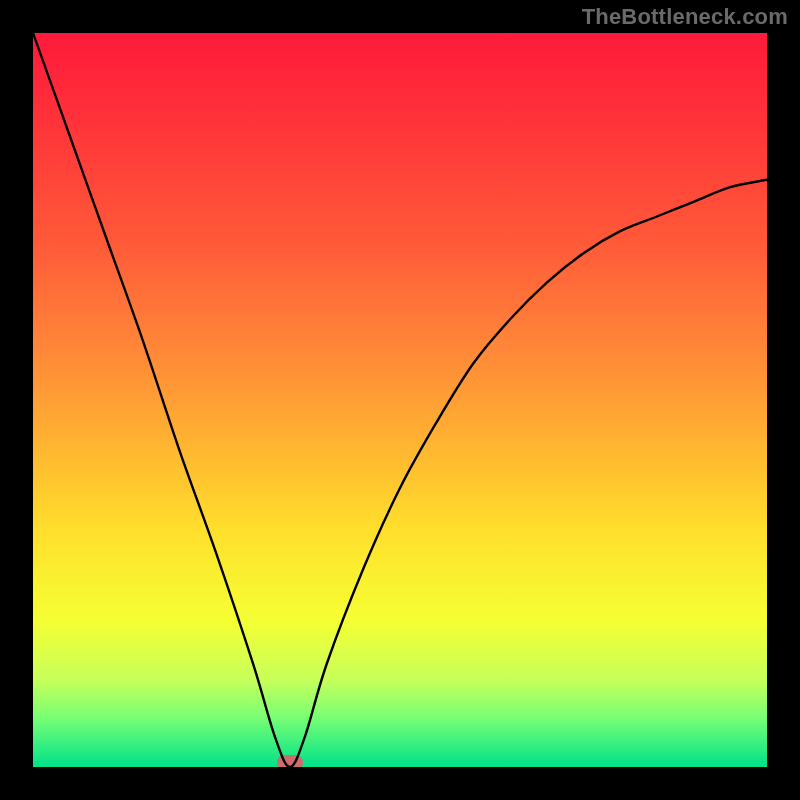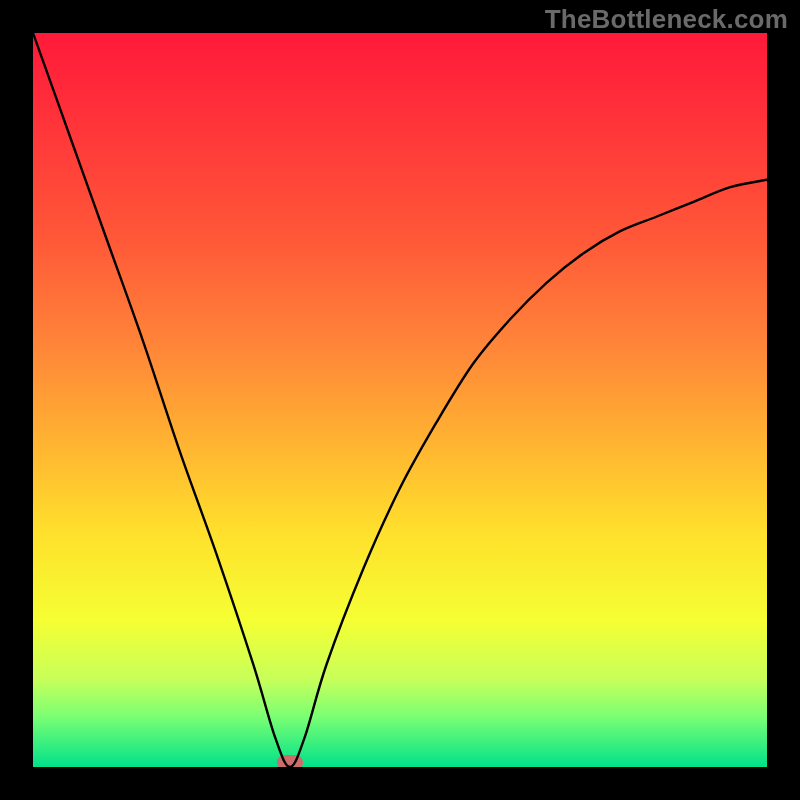--- a/index.html
+++ b/index.html
@@ -15,21 +15,21 @@
     position: relative;
     width: 800px;
     height: 800px;
     background: #000;
   }
   .watermark {
     position: absolute;
     top: 4px;
     right: 12px;
     color: #6a6a6a;
-    font-size: 26px;
+    font-size: 22px;
     font-weight: 600;
     letter-spacing: 0.2px;
     z-index: 20;
   }
   .plot-area {
     position: absolute;
     left: 33px;
     top: 33px;
     width: 734px;
     height: 734px;

